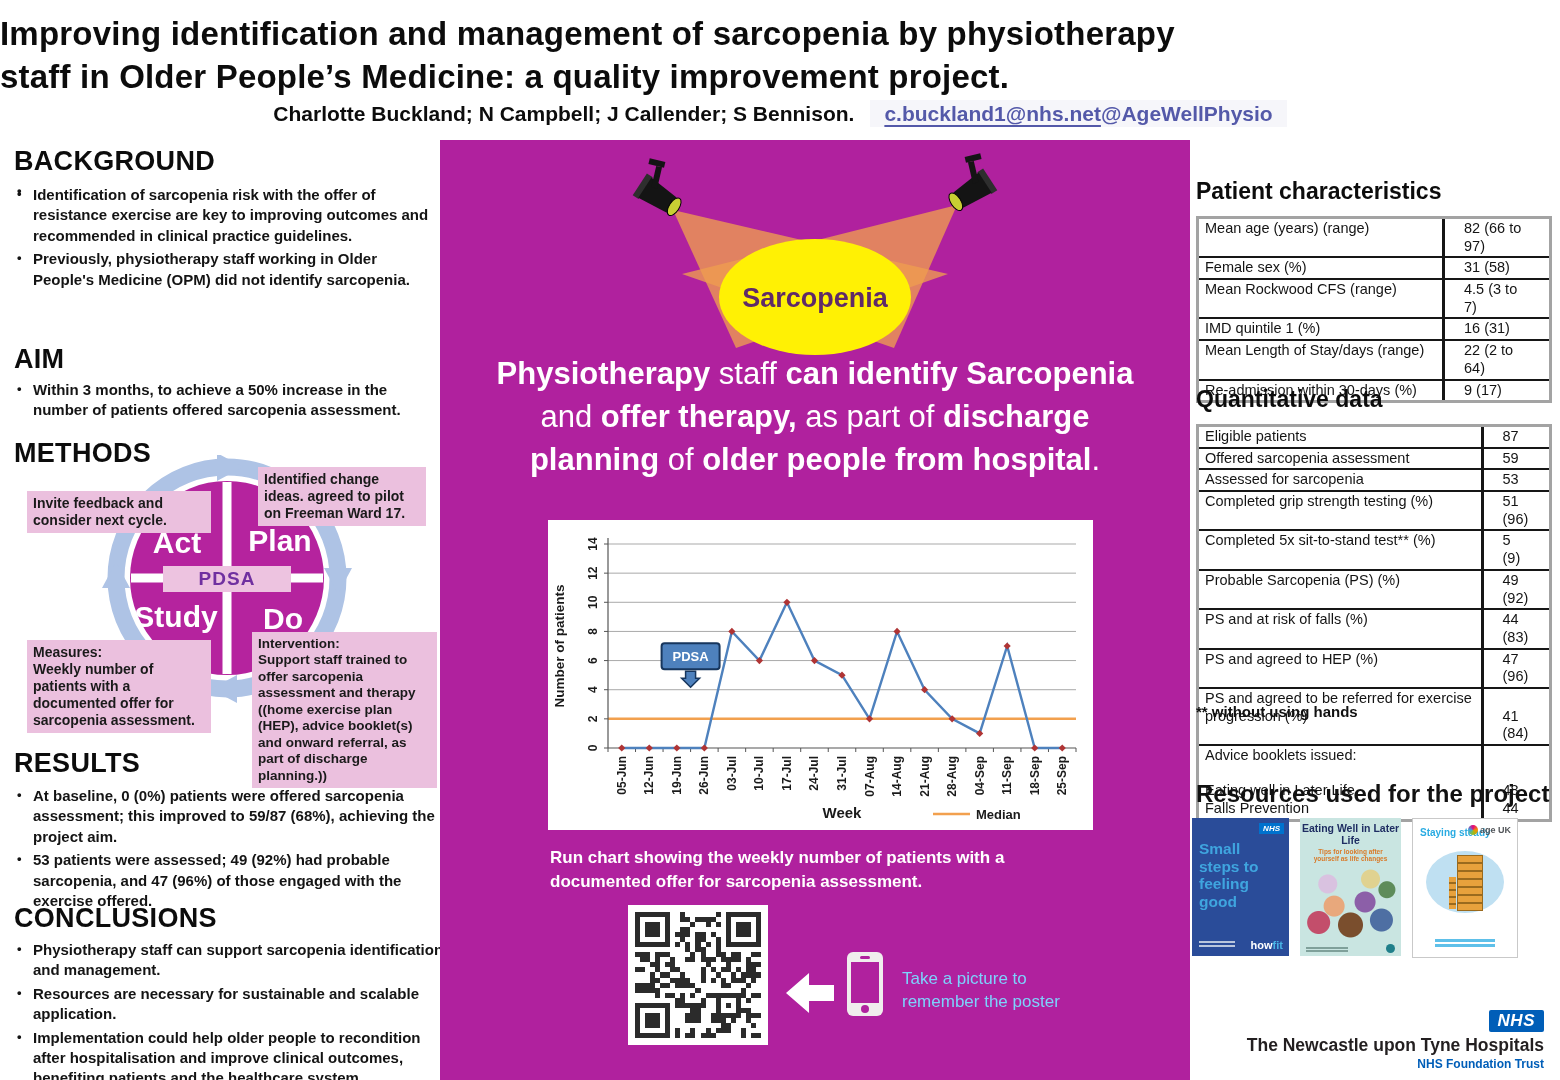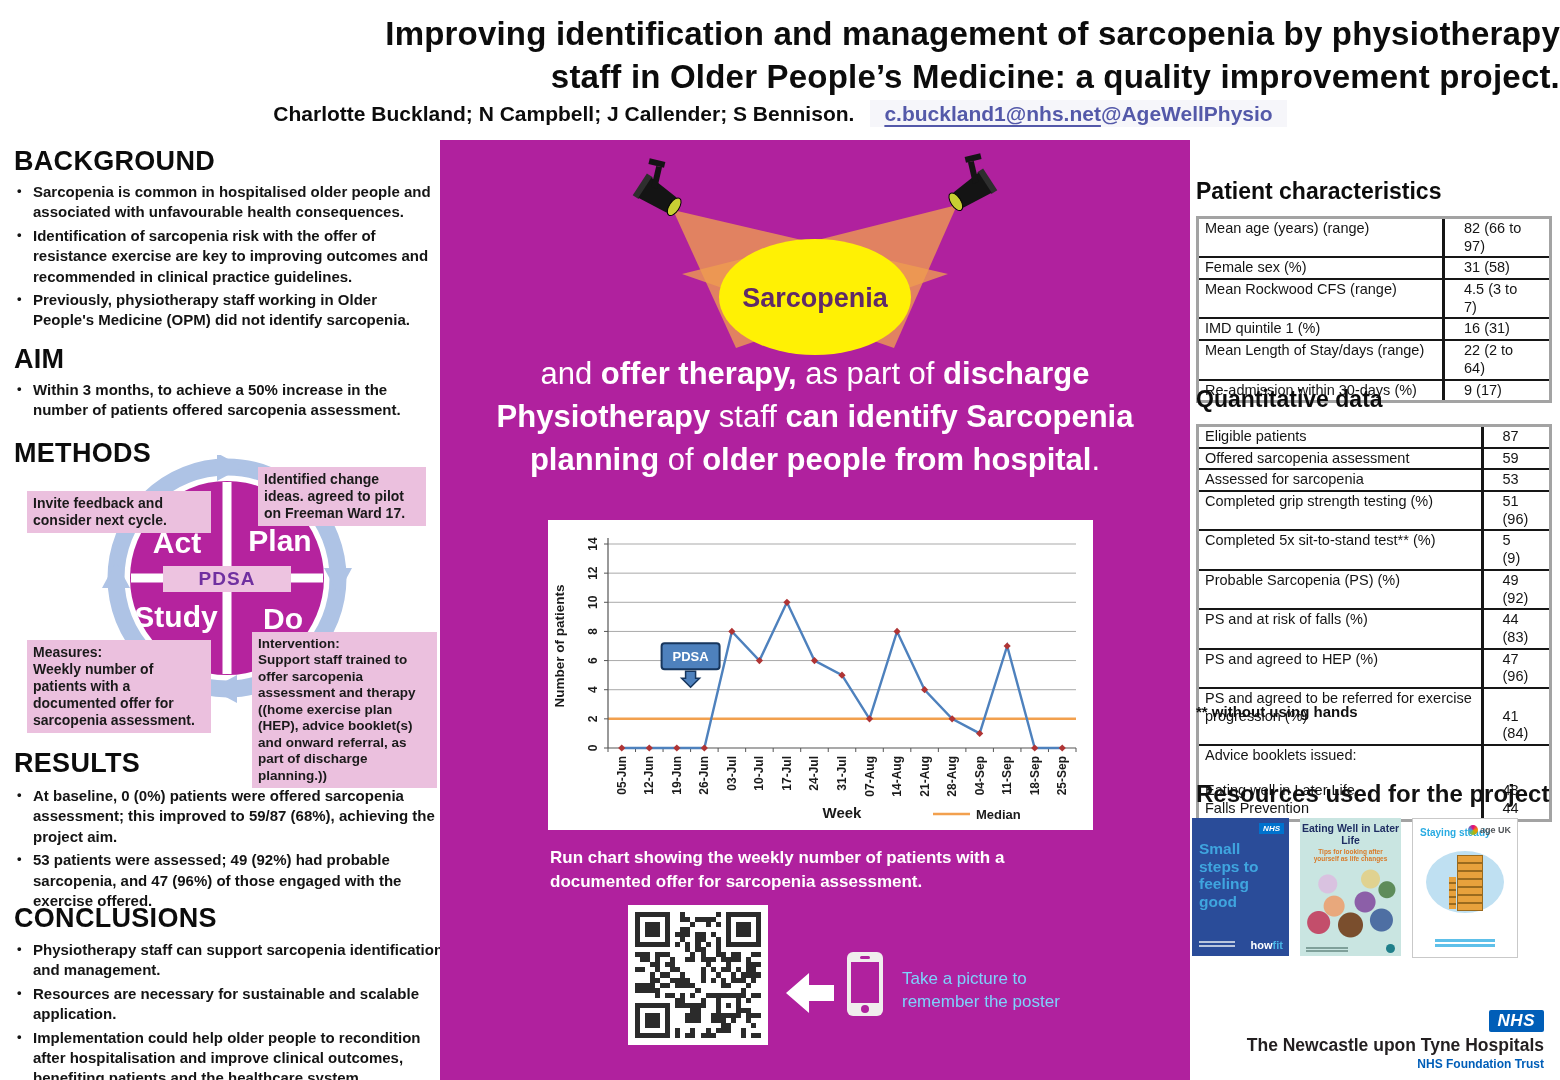--- a/index.html
+++ b/index.html
@@ -1,21 +1,21 @@
 <!DOCTYPE html>
 <html><head>
 <meta charset="utf-8">
 <style>
   html,body{margin:0;padding:0}
   body{width:1560px;height:1080px;position:relative;background:#fff;overflow:hidden;
        font-family:"Liberation Sans",sans-serif;color:#111}
   .abs{position:absolute}
 
   
-  .title{top:12px;left:0;width:100%;text-align:right;font-size:33px;line-height:43px;
+  .title{top:12px;left:0;width:100%;text-align:left;font-size:33px;line-height:43px;
          font-weight:800;color:#0c0c0c;letter-spacing:.2px}
   .byline{top:102px;left:0;width:100%;text-align:center;font-size:21px;font-weight:700;color:#0c0c0c}
   .contact{background:#f6f6fa;padding:2px 14px;margin-left:16px}
   .email{color:#5459A9;text-decoration:underline;text-underline-offset:4px;font-weight:700}
   .twitter{color:#5459A9;font-weight:700}
 
   
   .lh{font-size:27px;font-weight:800;letter-spacing:.3px;color:#0c0c0c}
   .bullets{font-size:15px;font-weight:600;line-height:1.36;color:#141414}
   .bi{position:relative;padding-left:19px;margin-bottom:3px}
@@ -129,21 +129,21 @@
 <div class="abs title">
   <div>Improving identification and management of sarcopenia by physiotherapy</div>
   <div>staff in Older People’s Medicine: a quality improvement project.</div>
 </div>
 <div class="abs byline">
   <span>Charlotte Buckland; N Campbell; J Callender; S Bennison.</span><span class="contact"><a href="#" class="email">c.buckland1@nhs.net</a><span class="twitter">@AgeWellPhysio</span></span>
 </div>
 
 <div class="abs lh bg-h">BACKGROUND</div>
 <div class="abs bullets bg-list">
-    <div class="bi"><span class="dot">•</span><span>Sarcopenia is common in hospitalised older people and associated with unfavourable health consequences.</span></div>
+    <div class="bi"><span class="dot">•</span></div>
     <div class="bi"><span class="dot">•</span><span>Identification of sarcopenia risk with the offer of resistance exercise are key to improving outcomes and recommended in clinical practice guidelines.</span></div>
     <div class="bi"><span class="dot">•</span><span>Previously, physiotherapy staff working in Older People's Medicine (OPM) did not identify sarcopenia.</span></div>
   </div>
 
 <div class="abs lh aim-h">AIM</div>
 <div class="abs bullets aim-list">
     <div class="bi"><span class="dot">•</span><span>Within 3 months, to achieve a 50% increase in the number of patients offered sarcopenia assessment.</span></div>
   </div>
 
 <div class="abs lh met-h">METHODS</div>
@@ -200,22 +200,22 @@
     <g transform="translate(520,47) rotate(147)">
       <rect x="-36" y="-13" width="7" height="26" fill="#2e2e2e"></rect>
       <polygon points="-30,-12 2,-9 2,9 -30,12" fill="#141414"></polygon>
       <ellipse cx="5" cy="0" rx="5" ry="10" fill="#C8CF33" stroke="#000"></ellipse>
       <rect x="-22" y="12" width="6" height="22" fill="#141414" transform="rotate(20)"></rect>
       <rect x="-30" y="34" width="16" height="6" fill="#141414" transform="rotate(20)"></rect>
     </g>
   </svg>
 
   <div class="msg" id="message">
+      <div class="msg-line"><span class="w-b">Physiotherapy </span><span class="w-l">staff </span><span class="w-b">can </span><span class="w-m">identify Sarcopenia</span></div>
       <div class="msg-line"><span class="w-l">and </span><span class="w-b">offer therapy, </span><span class="w-l">as part of </span><span class="w-b">discharge</span></div>
-      <div class="msg-line"><span class="w-b">Physiotherapy </span><span class="w-l">staff </span><span class="w-b">can </span><span class="w-m">identify Sarcopenia</span></div>
       <div class="msg-line"><span class="w-b">planning </span><span class="w-l">of </span><span class="w-b">older people from hospital</span><span class="w-l">.</span></div>
     </div>
 
   <div class="chartbox">
     <svg id="runchart" width="545" height="310" viewBox="0 0 545 310">
         <line x1="60" y1="198.85714285714286" x2="528" y2="198.85714285714286" stroke="#A9A9A9" stroke-width="1"></line>
         <line x1="60" y1="169.71428571428572" x2="528" y2="169.71428571428572" stroke="#A9A9A9" stroke-width="1"></line>
         <line x1="60" y1="140.57142857142856" x2="528" y2="140.57142857142856" stroke="#A9A9A9" stroke-width="1"></line>
         <line x1="60" y1="111.42857142857143" x2="528" y2="111.42857142857143" stroke="#A9A9A9" stroke-width="1"></line>
         <line x1="60" y1="82.28571428571428" x2="528" y2="82.28571428571428" stroke="#A9A9A9" stroke-width="1"></line>

